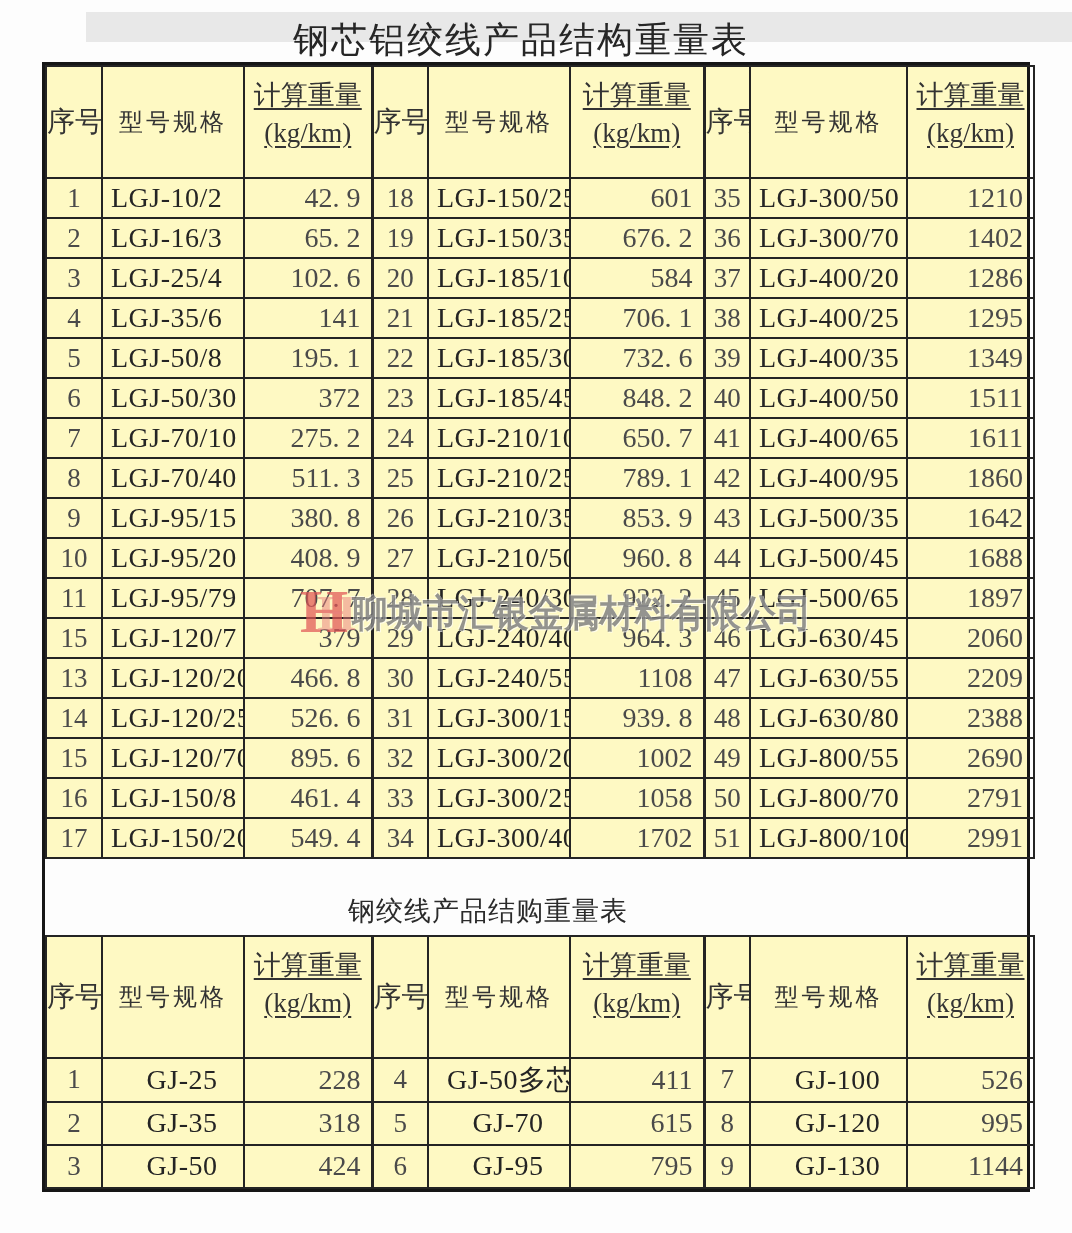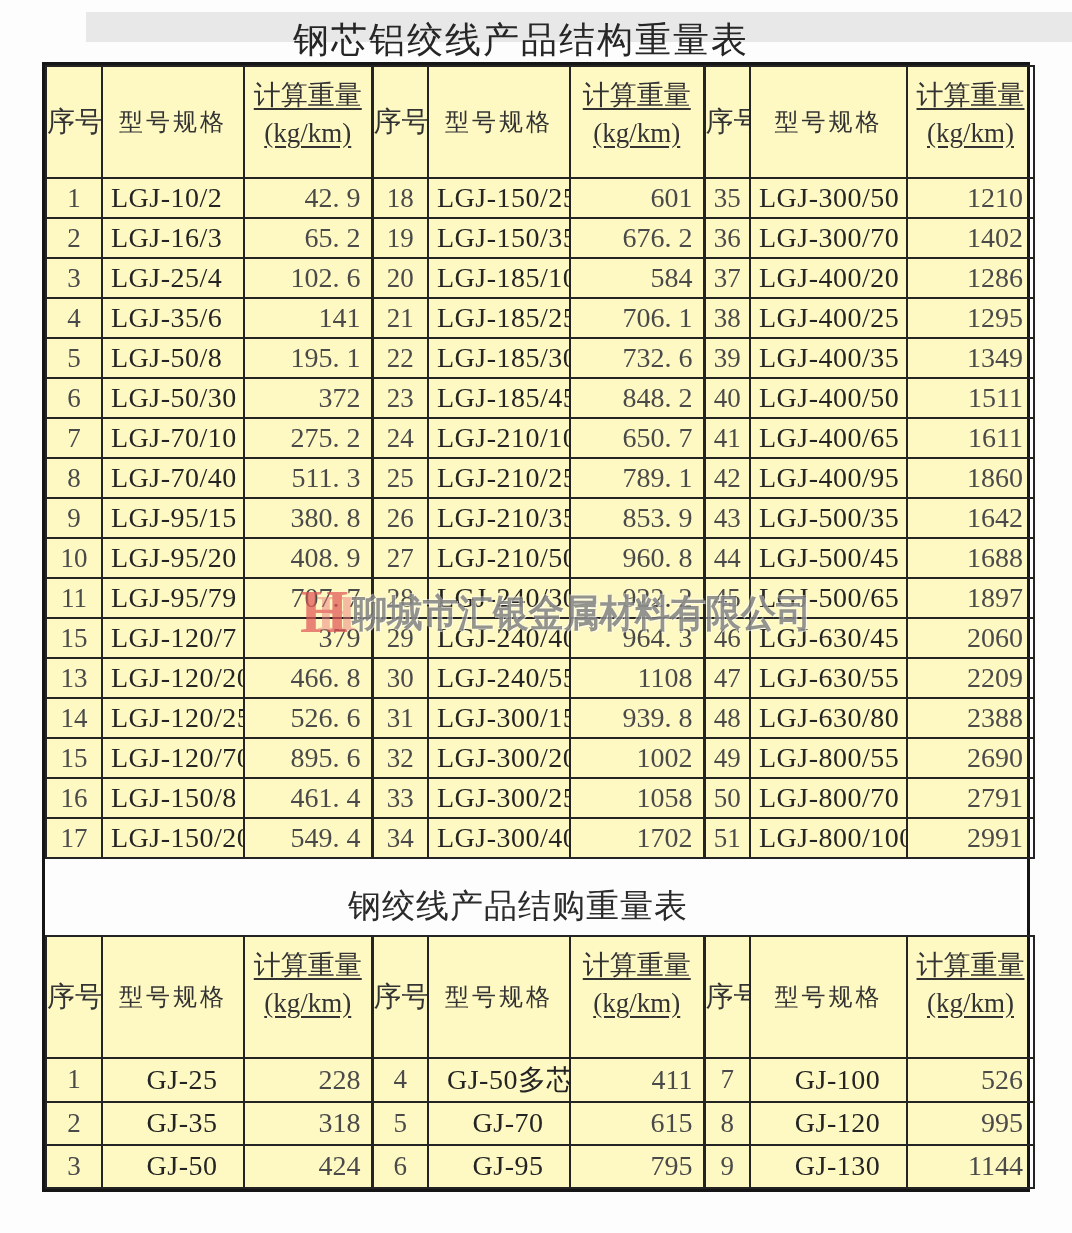--- a/index.html
+++ b/index.html
@@ -43,21 +43,21 @@
   .th-weight span { display:block; line-height:1.4; text-decoration:underline; text-underline-offset:4px; }
 
   .c-seq    { text-align:center; font-size:27px; color:#4a4a4a; }
   .c-model  { text-align:left; padding-left:8px; font-size:28px; color:#242424; letter-spacing:0.5px; }
   .c-weight { text-align:right; padding-right:10px; font-size:28px; color:#4a4a4a; }
   .t2 .c-model { text-align:center; padding-left:18px; }
 
   .mid-band { flex:0 0 76px; position:relative; background:#fdfdfd; }
   .mid-title {
     position:absolute; left:303px; bottom:6px;
-    font-size:33px; letter-spacing:1px; color:#2b2b2b; white-space:nowrap;
+    font-size:27px; letter-spacing:1px; color:#2b2b2b; white-space:nowrap;
   }
 
   .wm { position:absolute; pointer-events:none; white-space:nowrap; line-height:1; }
   .wm-h  { left:300px; top:580px; font-size:62px; font-weight:bold; color:rgba(224,86,86,0.72); }
   .wm-h2 { left:317px; top:588px; font-size:50px; font-weight:bold; color:rgba(233,125,125,0.5); }
   .wm-text {
     left:352px; top:594px; font-size:38px; font-weight:bold;
     color:rgba(70,70,70,0.58); transform:scaleX(0.93); transform-origin:left top;
     text-shadow:1px 1px 0 rgba(255,255,255,0.65), -1px -1px 0 rgba(255,255,255,0.5);
   }

